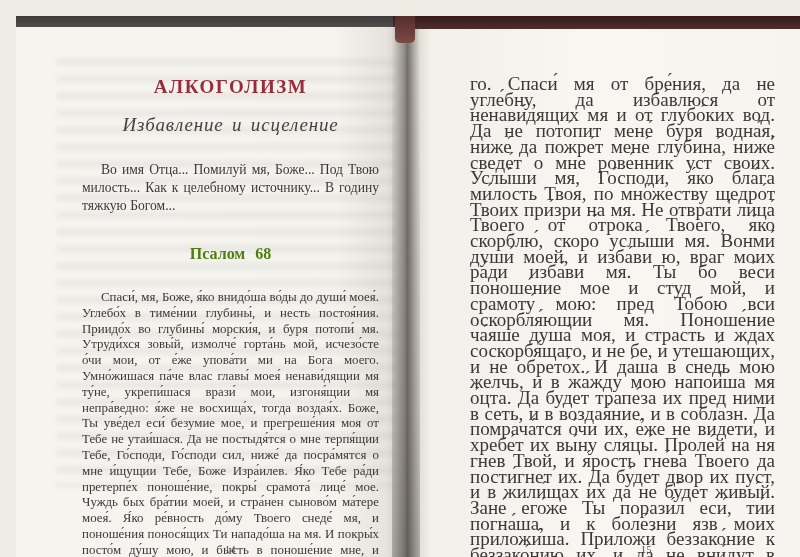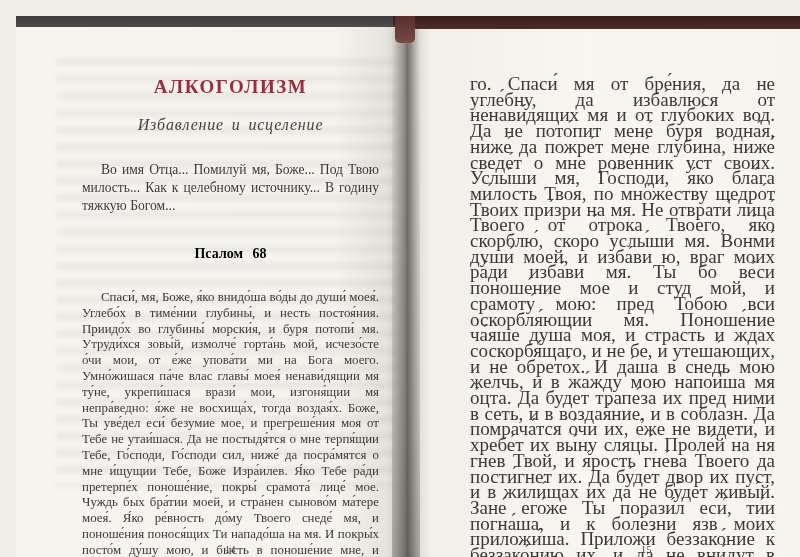--- a/index.html
+++ b/index.html
@@ -56,30 +56,30 @@
 
   .lp-content {
     position: absolute; left: 50px; top: 44px; width: 329px;
     color: #3b3937; z-index: 3;
   }
   .lp-title {
     text-align: center; font-weight: bold; font-size: 19px; line-height: 22px;
     letter-spacing: 1.5px; color: #9b2c3c;
   }
   .lp-subtitle {
-    text-align: center; font-style: italic; font-size: 16px; line-height: 17px;
+    text-align: center; font-style: italic; font-size: 19px; line-height: 17px;
     letter-spacing: 0.8px; word-spacing: 3px; color: #45433f; margin-top: 2px;
   }
   .lp-intro {
     margin-top: 12px; text-align: justify; text-indent: 19px;
     font-size: 13.6px; line-height: 18px;
   }
   .lp-psalm-heading {
-    margin-top: 14px; text-align: center; font-weight: bold; font-size: 14px;
-    line-height: 18px; word-spacing: 6px; color: #000000;
+    margin-top: 14px; text-align: center; font-weight: bold; font-size: 16px;
+    line-height: 18px; word-spacing: 6px; color: #4d7c0f;
   }
   .lp-psalm {
     margin-top: 11px; text-align: justify; text-align-last: justify;
     text-indent: 19px; font-size: 12.9px; line-height: 15.8px;
   }
   .rp-content {
     position: absolute; left: 446px; top: 52px; width: 321px;
     color: #3b3937; z-index: 3;
     text-align: justify; text-align-last: justify;
     font-size: 19px; line-height: 15.7px;

